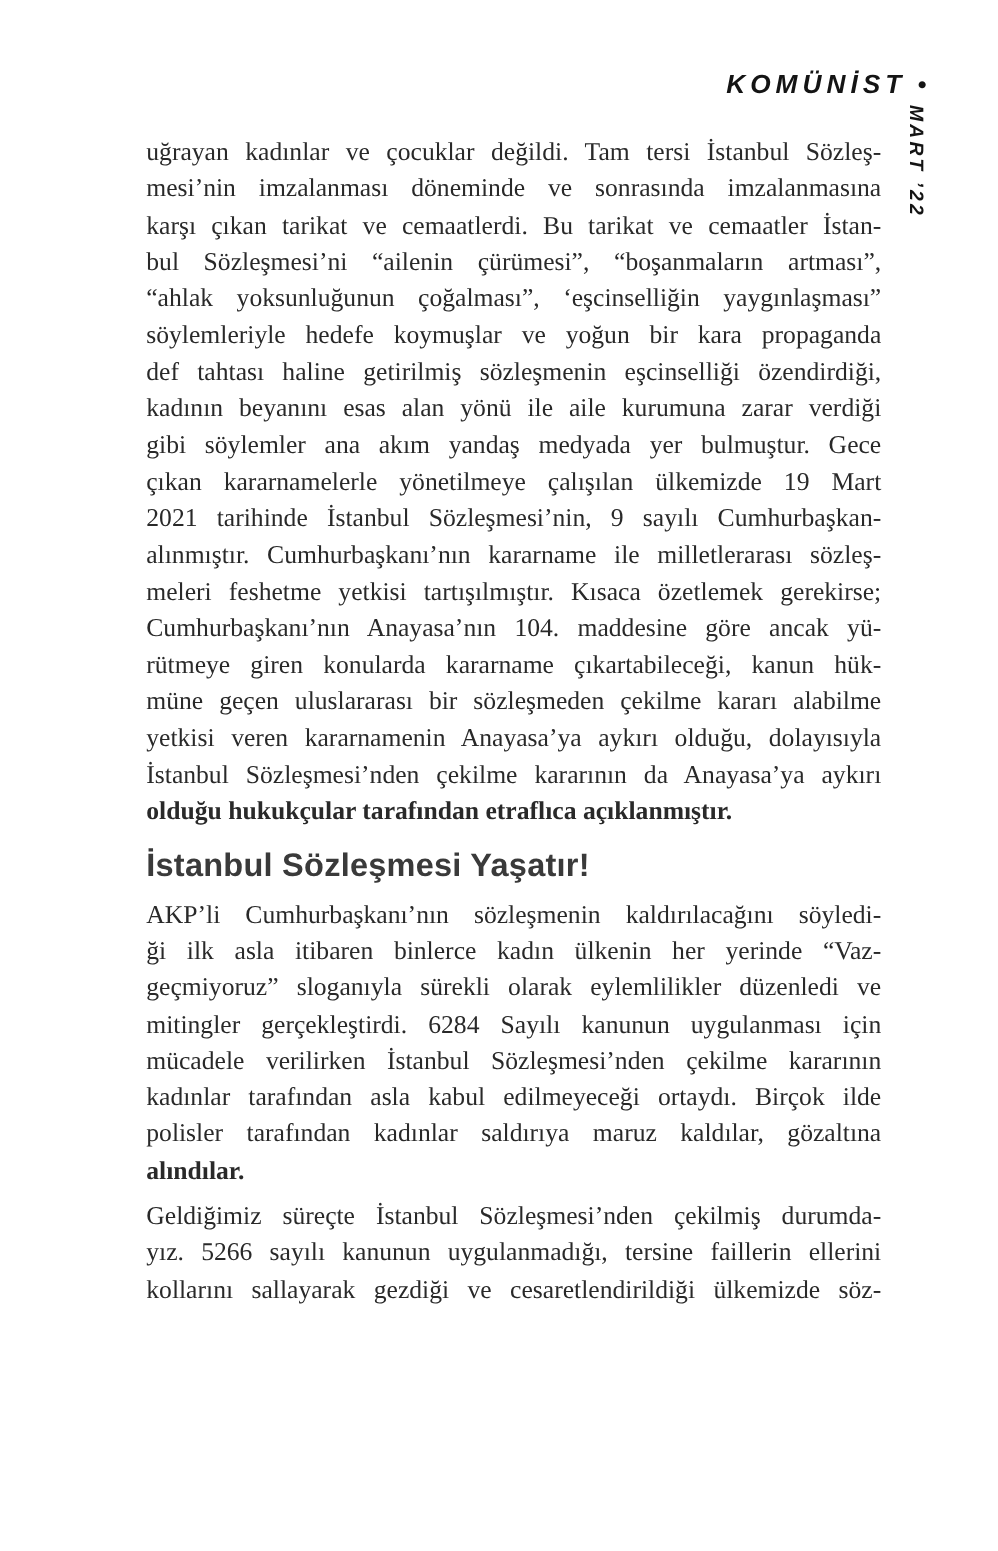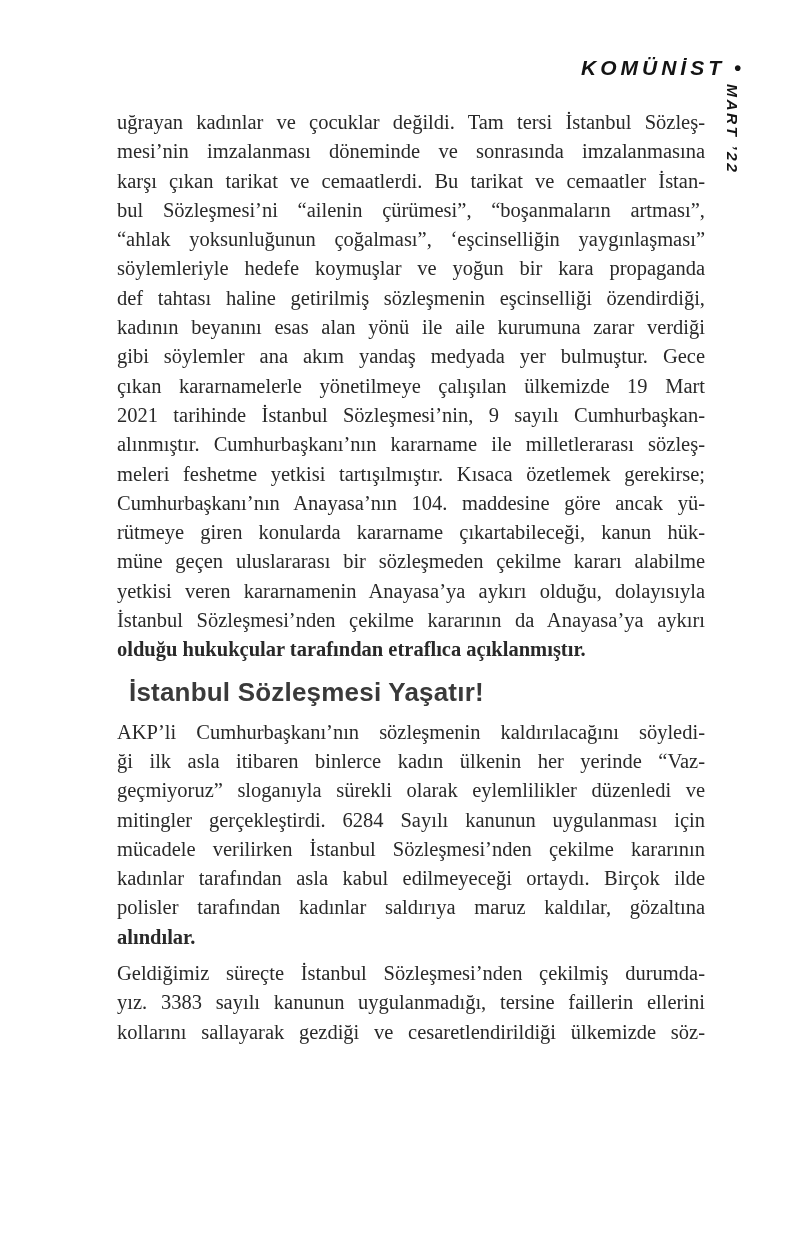--- a/index.html
+++ b/index.html
@@ -59,21 +59,21 @@
   .tline {
     font-size: 20.5px;
     line-height: 29.3px;
     text-align: justify;
     text-align-last: justify;
     white-space: normal;
   }
   .tline.flush { text-align-last: left; font-weight: bold; }
 
   .section-heading {
-    margin: 11px 0 9px 12px;
+    margin: 11px 0 9px 0;
     font-family: "Liberation Sans", sans-serif;
     font-weight: 700;
     font-size: 26px;
     line-height: 33px;
     letter-spacing: 0.2px;
     color: #3a3a3a;
   }
 
   
   .page-number {
@@ -137,21 +137,21 @@
         <div class="tline">geçmiyoruz” sloganıyla sürekli olarak eylemlilikler düzenledi ve</div>
         <div class="tline">mitingler gerçekleştirdi. 6284 Sayılı kanunun uygulanması için</div>
         <div class="tline">mücadele verilirken İstanbul Sözleşmesi’nden çekilme kararının</div>
         <div class="tline">kadınlar tarafından asla kabul edilmeyeceği ortaydı. Birçok ilde</div>
         <div class="tline">polisler tarafından kadınlar saldırıya maruz kaldılar, gözaltına</div>
         <div class="tline flush">alındılar.</div>
       </div>
 
     <div class="para">
         <div class="tline">Geldiğimiz süreçte İstanbul Sözleşmesi’nden çekilmiş durumda-</div>
-        <div class="tline">yız. 3383 sayılı kanunun uygulanmadığı, tersine faillerin ellerini</div>
+        <div class="tline">yız. 5266 sayılı kanunun uygulanmadığı, tersine faillerin ellerini</div>
         <div class="tline">kollarını sallayarak gezdiği ve cesaretlendirildiği ülkemizde söz-</div>
         <div class="tline">leşme ve kanun uygulansaydı öldürülen kadınların hayatta olaca-</div>
       </div>
   </div>
 
   <div class="page-number">87</div>
 
   <div class="home-indicator"></div>
 
 </div>

